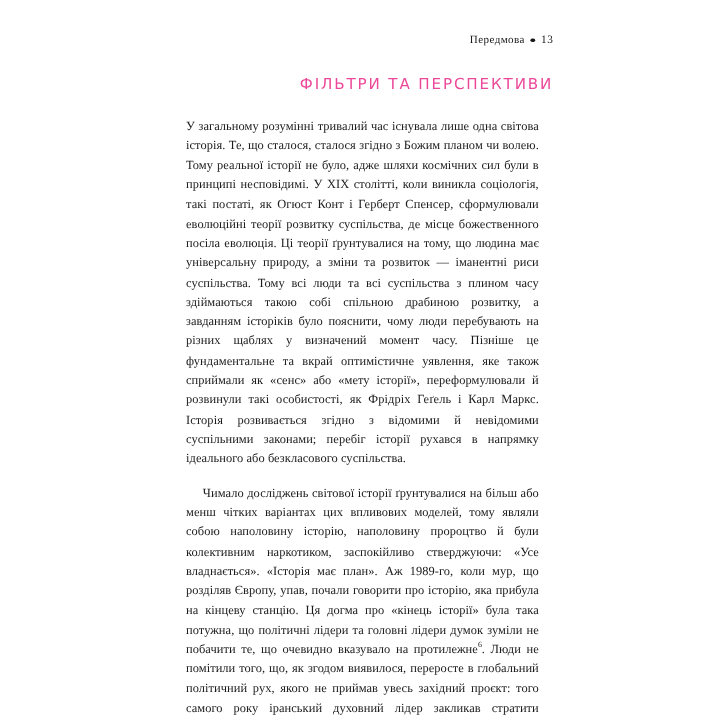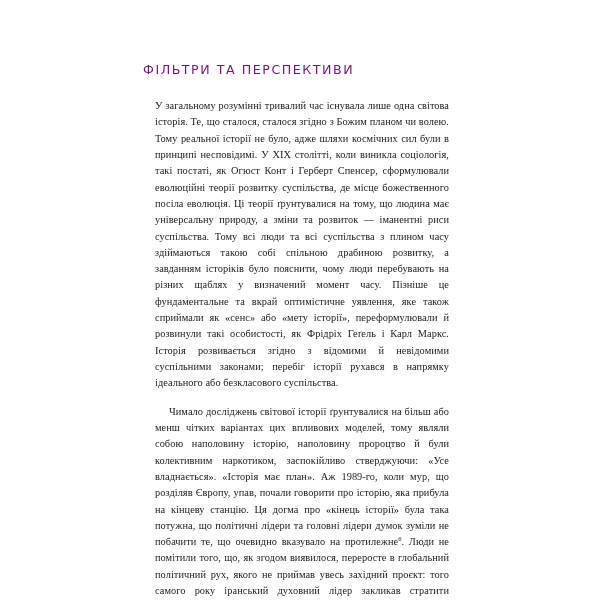--- a/index.html
+++ b/index.html
@@ -53,26 +53,26 @@
   .running-head .rh-folio {
     font-size: 9.4px;
   }
 
   
   .section-title {
     position: absolute;
     top: 54px;
     left: 143px;
     width: 318px;
-    text-align: left;
+    text-align: right;
     font-family: "DejaVu Sans", "Liberation Sans", sans-serif;
     font-size: 12.6px;
     font-weight: 500;
     letter-spacing: 1.55px;
-    color: #701a75;
+    color: #ec4899;
     text-transform: uppercase;
     white-space: nowrap;
   }
 
   
   .text-column {
     position: absolute;
     top: 86px;
     left: 143px;
     width: 318px;
@@ -98,20 +98,23 @@
     vertical-align: super;
     line-height: 0;
     letter-spacing: 0;
   }
 </style>
 </head>
 <body style="background: rgb(255, 255, 255);">
 
 <div class="page">
 
+  <div class="running-head">
+    <span class="rh-label">Передмова</span><span class="rh-dot"></span><span class="rh-folio">13</span>
+  </div>
 
   <h1 class="section-title">Фільтри та перспективи</h1>
 
   <div class="text-column">
 
     <p class="para">У загальному розумінні тривалий час існувала лише одна світова історія. Те, що сталося, сталося згідно з Божим планом чи волею. Тому реальної історії не було, адже шляхи космічних сил були в принципі несповідимі. У XIX столітті, коли виникла соціологія, такі постаті, як Огюст Конт і Герберт Спенсер, сформулювали еволюційні теорії розвитку суспільства, де місце божественного посіла еволюція. Ці теорії ґрунтувалися на тому, що людина має універсальну природу, а зміни та розвиток — іманентні риси суспільства. Тому всі люди та всі суспільства з плином часу здіймаються такою собі спільною драбиною розвитку, а завданням історіків було пояснити, чому люди перебувають на різних щаблях у визначений момент часу. Пізніше це фундаментальне та вкрай оптимістичне уявлення, яке також сприймали як «сенс» або «мету історії», переформулювали й розвинули такі особистості, як Фрідріх Геґель і Карл Маркс. Історія розвивається згідно з відомими й невідомими суспільними законами; перебіг історії рухався в напрямку ідеального або безкласового суспільства.</p>
 
     <p class="para"><span>Чимало досліджень світової історії ґрунтувалися на більш або менш чітких варіантах цих впливових моделей, тому являли собою наполовину історію, наполовину пророцтво й були колективним наркотиком, заспокійливо стверджуючи: «Усе владнається». «Історія має план». Аж 1989-го, коли мур, що розділяв Європу, упав, почали говорити про історію, яка прибула на кінцеву станцію. Ця догма про «кінець історії» була така потужна, що політичні лідери та головні лідери думок зуміли не побачити те, що очевидно вказувало на протилежне</span><sup class="fn">6</sup><span>. Люди не помітили того, що, як згодом виявилося, переросте в глобальний політичний рух, якого не приймав увесь західний проєкт: того самого року іранський духовний лідер закликав стратити британського письменника Салмана Рушді за образу ісламу. Справа Рушді також нагадала секулярному Заходу про те, що священна історія мільйонів осіб — справжня історія. Однак досі панувала ідея, що суспільства, якщо хочуть досягти успіху, мусять копіювати Захід і США</span></p>
 
   </div>

